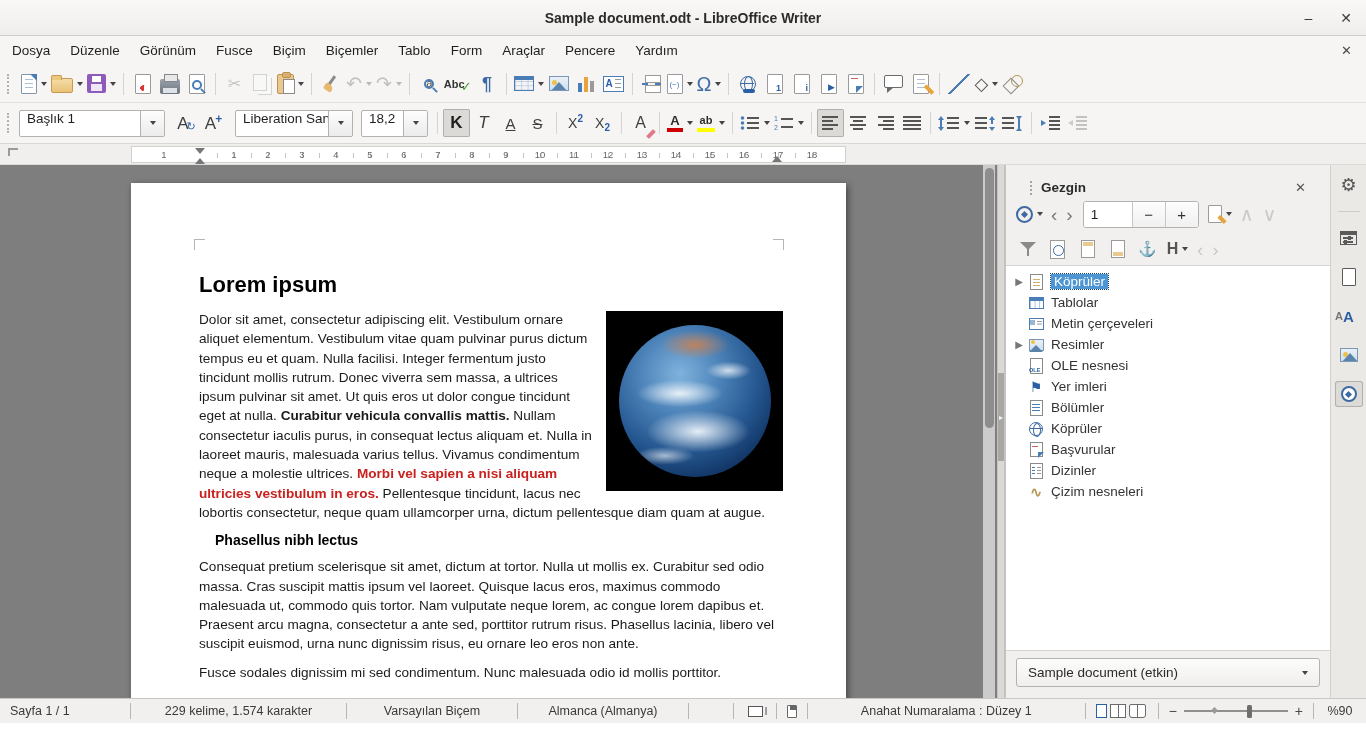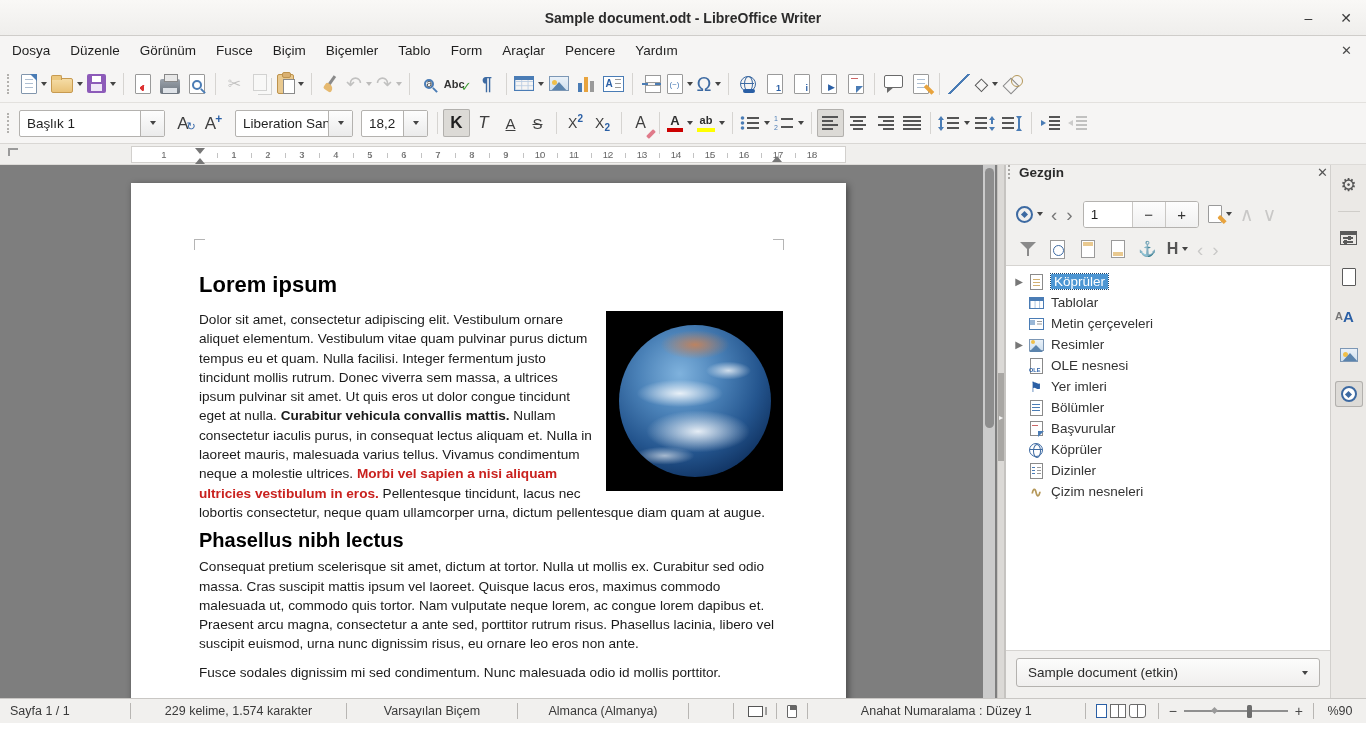--- a/index.html
+++ b/index.html
@@ -84,21 +84,21 @@
   .ic-chain { position:absolute; bottom:-2px; left:2px; width:12px; height:4px; background:#2a5fa5; border-radius:2px; }
   .ic-comment { width:19px; height:13px; border:1.5px solid #6a6a6a; background:#fff; border-radius:2px; position:relative; margin-bottom:4px; }
   .ic-comment::after { content:""; position:absolute; left:2px; bottom:-6px; border-style:solid; border-width:6px 7px 0 0; border-color:#6a6a6a transparent transparent transparent; }
   .ic-pencil { position:absolute; right:-3px; bottom:-2px; width:4px; height:11px; background:#e8a33d; transform:rotate(-45deg); border-radius:1px 1px 0 0; }
   .ic-line { width:22px; height:20px; background:linear-gradient(135deg, transparent 46%, #4a7cb5 47%, #4a7cb5 53%, transparent 54%); }
   .ic-draw { width:20px; height:18px; position:relative; }
   .ic-draw::before { content:""; position:absolute; left:1px; bottom:1px; width:10px; height:10px; border:1.5px solid #8a8a8a; transform:rotate(45deg); }
   .ic-draw::after { content:""; position:absolute; right:1px; top:0; width:10px; height:10px; border:1.5px solid #b5985a; border-radius:50%; }
 
   
-  .combo { height:27px; background:#fff; border:1px solid #b4b2af; border-radius:2px; display:flex; align-items:center; flex:none; }
+  .combo { height:27px; background:#fff; border:1px solid #b4b2af; border-radius:2px; display:flex; flex:none; }
   .combo .ct { padding:0 7px; white-space:nowrap; overflow:hidden; font-size:13.5px; color:#1f1f1f; }
   .combo .cd { width:24px; align-self:stretch; border-left:1px solid #b4b2af; background:linear-gradient(#fdfdfd,#ebebeb); display:flex; align-items:center; justify-content:center; }
   .fmt-g { font-size:17px; color:#3f3f3f; line-height:1; }
   .ic-fontcol { display:flex; flex-direction:column; align-items:center; }
   .ic-fontcol b { font-size:13px; line-height:13px; color:#2e2e2e; }
   .bar { width:16px; height:4.5px; margin-top:1px; }
   .ic-sup span, .ic-subb span { color:#2a5fa5; font-size:10px; font-weight:bold; }
   .ic-clear { position:relative; }
   .ic-clear::after { content:""; position:absolute; right:-2px; bottom:1px; width:10px; height:4px; background:#e07a8a; transform:rotate(-45deg); border-radius:1px; }
   svg .s { stroke:#555; stroke-width:2; }
@@ -119,42 +119,42 @@
 
   
   .main { flex:1; display:flex; min-height:0; }
   .doc-area { flex:1; position:relative; background:#7e7e7e; overflow:hidden; }
   .page { position:absolute; left:131px; top:18px; width:715px; height:1100px; background:#fff; box-shadow:2px 2px 7px rgba(0,0,0,.45); }
   .crop { position:absolute; width:11px; height:11px; }
   .crop-l { left:63px; top:56px; border-left:1px solid #b5b5b5; border-top:1px solid #b5b5b5; }
   .crop-r { right:62px; top:56px; border-right:1px solid #b5b5b5; border-top:1px solid #b5b5b5; }
   .page-content { position:absolute; left:68px; top:89px; width:584px; color:#1b1b1b; font-size:13.6px; line-height:19.3px; cursor:text; }
   .page-content h1 { font-size:22px; line-height:26px; font-weight:bold; color:#000; margin:0 0 12px 0; }
-  .page-content h2 { font-size:20px; line-height:18px; font-weight:bold; color:#000; margin:6px 0 8px 0; }
+  .page-content h2 { font-size:14px; line-height:18px; font-weight:bold; color:#000; margin:6px 0 8px 16px; }
   .page-content p { margin:0 0 9px 0; }
   .seg-b { font-weight:bold; }
   .seg-rb { font-weight:bold; color:#c9211e; }
   .earth { float:right; width:177px; height:180px; margin:1px 0 5px 9px; background:#000; position:relative; }
   .earth::before { content:""; position:absolute; left:13px; top:14px; width:152px; height:152px; border-radius:50%;
     background:
       radial-gradient(ellipse 48px 20px at 50% 13%, rgba(193,130,92,.95), rgba(193,130,92,0) 72%),
       radial-gradient(ellipse 30px 12px at 72% 30%, rgba(255,255,255,.75), rgba(255,255,255,0) 75%),
       radial-gradient(ellipse 60px 19px at 40% 45%, rgba(255,255,255,.85), rgba(255,255,255,0) 72%),
       radial-gradient(ellipse 74px 30px at 52% 70%, rgba(244,248,252,.92), rgba(255,255,255,0) 70%),
       radial-gradient(ellipse 40px 12px at 30% 86%, rgba(255,255,255,.6), rgba(255,255,255,0) 75%),
       radial-gradient(circle at 40% 32%, #7fb2dd 0%, #4b82b8 30%, #24558e 58%, #0e2f5d 82%, #061b3a 100%); }
   .v-scroll { position:absolute; right:2px; top:0; bottom:0; width:12px; background:#cbcbcb; }
   .v-thumb { position:absolute; left:1.5px; top:3px; width:9px; height:260px; background:#8d8d8d; border-radius:5px; }
 
   .splitter { width:8px; background:#dbd9d6; border-left:1px solid #c5c3c0; border-right:1px solid #c5c3c0; position:relative; flex:none; }
   .split-handle { position:absolute; left:0; right:0; top:208px; height:88px; background:#a9a7a4; display:flex; align-items:center; justify-content:center; color:#f5f5f5; font-size:8px; }
 
   
   .navigator { width:325px; background:#f1f0ee; border-left:1px solid #c6c4c1; display:flex; flex-direction:column; flex:none; }
-  .nav-header { height:30px; display:flex; align-items:flex-start; padding:0 2px; flex:none; }
+  .nav-header { height:30px; display:flex; align-items:flex-end; padding:0 24px; flex:none; }
   .nav-grip { width:3px; height:14px; border-left:2px dotted #a7a5a2; margin-right:8px; }
   .nav-title { font-weight:bold; font-size:13.5px; color:#2b2b2b; flex:1; }
   .nav-close { color:#555; font-size:13px; }
   .nav-tb { display:flex; align-items:center; padding:0 8px; gap:3px; flex:none; }
   .nav-tb1 { height:38px; }
   .nav-tb2 { height:32px; }
   .ic-compass { width:17px; height:17px; border:2px solid #3d6aa2; border-radius:50%; position:relative; }
   .ic-compass::after { content:""; position:absolute; left:4px; top:4px; width:5px; height:5px; background:#3d6aa2; transform:rotate(45deg); }
   .chev { font-size:19px; color:#777; line-height:1; padding:0 3px; }
   .spinner { display:flex; height:27px; border:1px solid #b4b2af; border-radius:3px; overflow:hidden; background:#fff; margin:0 4px; }
@@ -739,30 +739,30 @@
         <div class="nav-item">
             <span class="tw"></span>
             <span class="ti">
               <span class="ti-sect"></span>
             </span>
             <span class="lbl">Bölümler</span>
           </div>
         <div class="nav-item">
             <span class="tw"></span>
             <span class="ti">
+              <span class="ti-globe"></span>
+            </span>
+            <span class="lbl">Köprüler</span>
+          </div>
+        <div class="nav-item">
+            <span class="tw"></span>
+            <span class="ti">
               <span class="ti-ref"></span>
             </span>
             <span class="lbl">Başvurular</span>
-          </div>
-        <div class="nav-item">
-            <span class="tw"></span>
-            <span class="ti">
-              <span class="ti-globe"></span>
-            </span>
-            <span class="lbl">Köprüler</span>
           </div>
         <div class="nav-item">
             <span class="tw"></span>
             <span class="ti">
               <span class="ti-idx"></span>
             </span>
             <span class="lbl">Dizinler</span>
           </div>
         <div class="nav-item">
             <span class="tw"></span>

